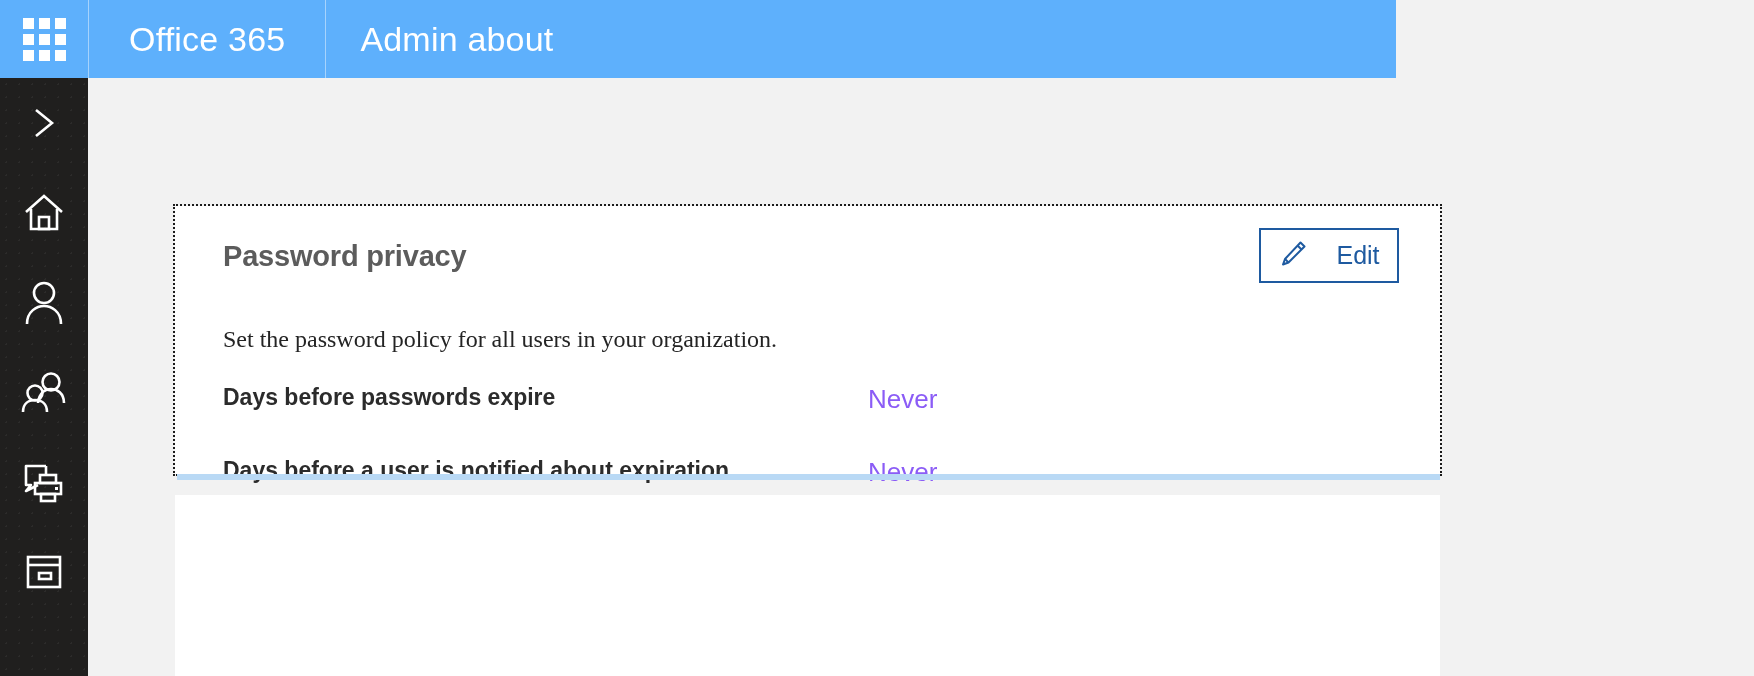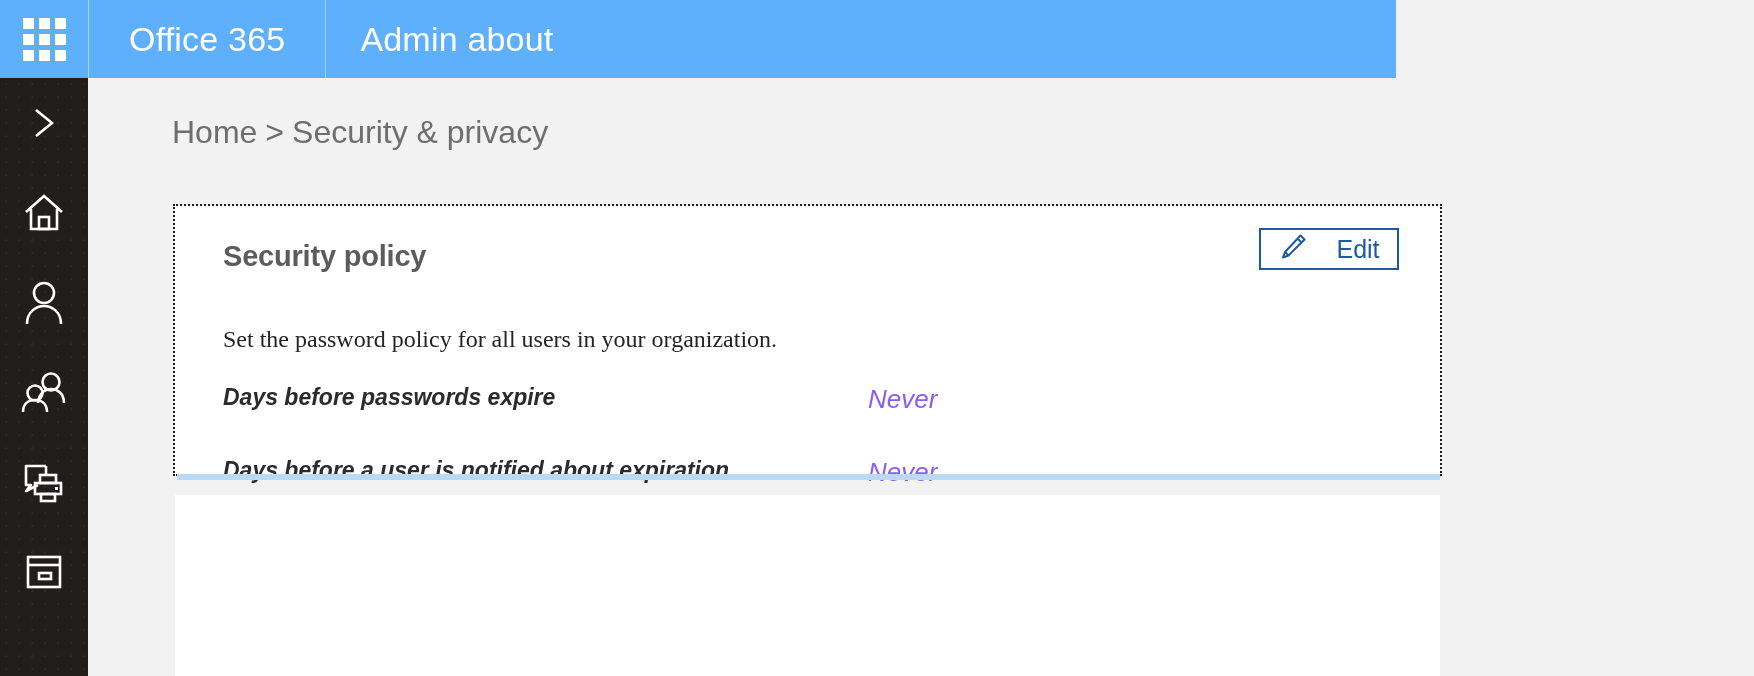--- a/index.html
+++ b/index.html
@@ -103,21 +103,21 @@
     position: absolute;
     left: 48px; top: 34px;
     font-size: 29px;
     font-weight: bold;
     color: #5c5c5c;
     letter-spacing: -0.2px;
   }
   .edit-button {
     position: absolute;
     right: 41px; top: 22px;
-    width: 140px; height: 42px;
+    width: 140px; height: 55px;
     border: 2px solid #1e5aa0;
     background: #ffffff;
     display: flex; align-items: center; justify-content: center;
     gap: 28px;
     cursor: pointer;
   }
   .edit-button .label {
     font-size: 25px;
     font-weight: 300;
     color: #1e5aa0;
@@ -128,21 +128,20 @@
     font-size: 24px;
     font-weight: 300;
     color: #242424;
     font-family: Liberation Serif, serif;
   }
   .kv-row {
     position: absolute;
     left: 48px;
     width: 1100px;
     display: flex;
-    font-style: italic;
   }
   .kv-row.row1 { top: 178px; }
   .kv-row.row2 { top: 235px; margin-top: 16px; }
   .kv-label {
     width: 645px;
     font-size: 23px;
     font-weight: bold;
     color: #2b2b2b;
   }
   .kv-value {
@@ -242,27 +241,24 @@
         <line x1="6" y1="12" x2="38" y2="12" stroke="#ffffff" stroke-width="2.6"></line>
         <rect x="17" y="20" width="12" height="6" fill="none" stroke="#ffffff" stroke-width="2.6"></rect>
       </svg>
     </span>
   </div>
 
 </div>
 
 <div class="content">
 
-  <div class="breadcrumb">
-    <span class="crumb-link">Home</span><span class="crumb-sep">&gt;</span><span>Security &amp; privacy</span>
-  </div>
 
   <div class="card">
 
-    <div class="card-title">Security policy</div>
+    <div class="card-title">Password privacy</div>
 
     <div class="edit-button">
       <span>
         <svg width="30" height="30" viewBox="0 0 30 30">
           <path d="M22.5 3.5 L26.5 7.5 L10.5 23.5 L5 25.5 L7 20 Z" fill="none" stroke="#1e5aa0" stroke-width="2" stroke-linejoin="round"></path>
           <line x1="19.5" y1="6.5" x2="23.5" y2="10.5" stroke="#1e5aa0" stroke-width="2"></line>
           <line x1="7" y1="20" x2="10.5" y2="23.5" stroke="#1e5aa0" stroke-width="2"></line>
         </svg>
       </span>
       <span class="label">Edit</span>

